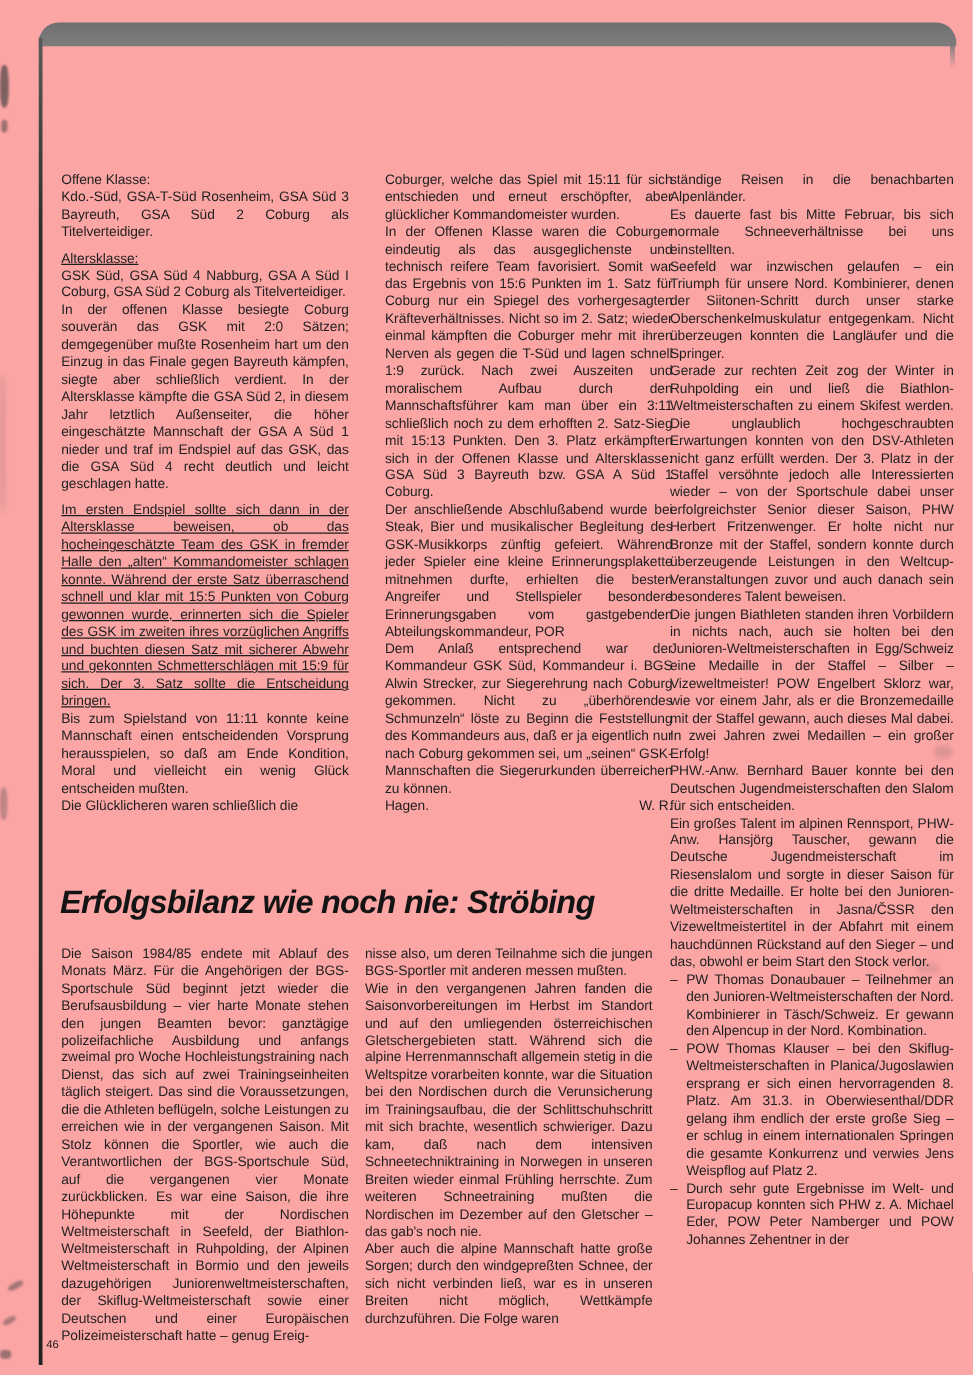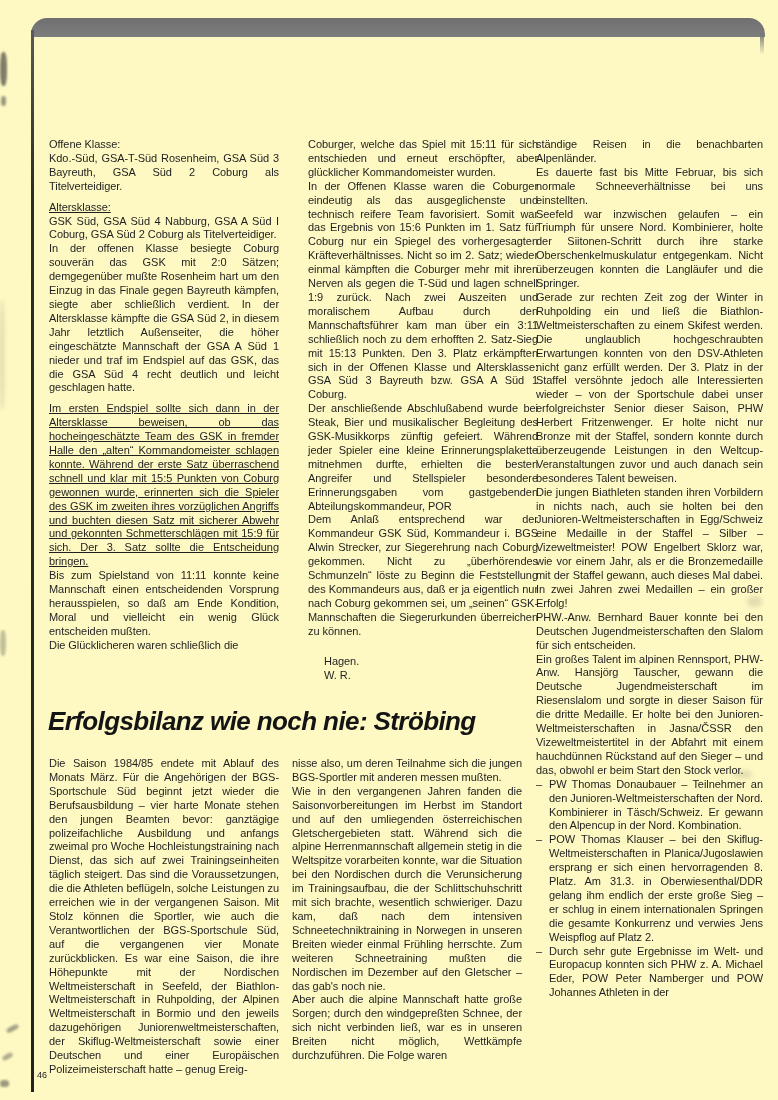--- a/index.html
+++ b/index.html
@@ -4,21 +4,21 @@
 <style>
   html,body{margin:0;padding:0;}
   body{
     width:778px;height:1100px;
     background:#f6f6f3;
     font-family:"Liberation Sans", sans-serif;
     color:#1f1f1f;
     position:relative;
     overflow:hidden;
   }
-  .sheet{position:absolute;inset:0;background:#fef9c3;}
+  .sheet{position:absolute;inset:0;background:#fca5a5;}
   
   .frame-top{
     position:absolute;left:31px;top:18px;width:734px;height:19px;
     background:linear-gradient(#6f6f6f,#7e7e7e);
     border-radius:16px 16px 0 0;
   }
   .frame-right-tail{
     position:absolute;left:760px;top:33px;width:4px;height:22px;
     background:linear-gradient(#787878,rgba(120,120,120,0));
     border-radius:0 0 2px 2px;
@@ -41,21 +41,21 @@
   
   .col{position:absolute;font-size:11px;line-height:13.9px;letter-spacing:-0.05px;}
   .col-1-top{left:49px;top:138px;width:230px;}
   .col-2-top{left:308px;top:138px;width:230px;}
   .col-right{left:536px;top:138px;width:227px;}
   .col-1-bot{left:49px;top:757px;width:230px;}
   .col-2-bot{left:292px;top:757px;width:230px;}
   .para{margin:0;text-align:justify;}
   .para.gap{margin-top:7px;text-decoration:underline;}
   .heading{text-align:left;}
-  .sig-line{display:flex;justify-content:space-between;margin:16px;flex-direction:column;}
+  .sig-line{display:flex;justify-content:space-between;margin:0;}
   .bullet{display:flex;margin:0;}
   .bullet .dash{width:13px;flex:none;}
   .bullet .btext{flex:1;margin:0;text-align:justify;}
   
   .headline{
     position:absolute;left:48px;top:706px;width:480px;
     font-size:26px;line-height:30px;font-weight:700;font-style:italic;
     letter-spacing:-0.6px;color:#141414;margin:0;text-align:left;
   }
   
@@ -101,36 +101,36 @@
     <p class="para">Dem Anlaß entsprechend war der Kommandeur GSK Süd, Kommandeur i. BGS Alwin Strecker, zur Siegerehrung nach Coburg gekommen. Nicht zu „überhörendes Schmunzeln“ löste zu Beginn die Feststellung des Kommandeurs aus, daß er ja eigentlich nur nach Coburg gekommen sei, um „seinen“ GSK-Mannschaften die Siegerurkunden überreichen zu können.</p>
     <div class="sig-line">
       <span>Hagen.</span>
       <span>W. R.</span>
     </div>
   </div>
 
   <div class="col col-right">
     <p class="para">ständige Reisen in die benachbarten Alpenländer.</p>
     <p class="para">Es dauerte fast bis Mitte Februar, bis sich normale Schneeverhältnisse bei uns einstellten.</p>
-    <p class="para">Seefeld war inzwischen gelaufen – ein Triumph für unsere Nord. Kombinierer, holte der Siitonen-Schritt durch ihre starke Oberschenkelmuskulatur entgegenkam. Nicht überzeugen konnten die Langläufer und die Springer.</p>
+    <p class="para">Seefeld war inzwischen gelaufen – ein Triumph für unsere Nord. Kombinierer, denen der Siitonen-Schritt durch unser starke Oberschenkelmuskulatur entgegenkam. Nicht überzeugen konnten die Langläufer und die Springer.</p>
     <p class="para">Gerade zur rechten Zeit zog der Winter in Ruhpolding ein und ließ die Biathlon-Weltmeisterschaften zu einem Skifest werden. Die unglaublich hochgeschraubten Erwartungen konnten von den DSV-Athleten nicht ganz erfüllt werden. Der 3. Platz in der Staffel versöhnte jedoch alle Interessierten wieder – von der Sportschule dabei unser erfolgreichster Senior dieser Saison, PHW Herbert Fritzenwenger. Er holte nicht nur Bronze mit der Staffel, sondern konnte durch überzeugende Leistungen in den Weltcup-Veranstaltungen zuvor und auch danach sein besonderes Talent beweisen.</p>
     <p class="para">Die jungen Biathleten standen ihren Vorbildern in nichts nach, auch sie holten bei den Junioren-Weltmeisterschaften in Egg/Schweiz eine Medaille in der Staffel – Silber – Vizeweltmeister! POW Engelbert Sklorz war, wie vor einem Jahr, als er die Bronzemedaille mit der Staffel gewann, auch dieses Mal dabei. In zwei Jahren zwei Medaillen – ein großer Erfolg!</p>
     <p class="para">PHW.-Anw. Bernhard Bauer konnte bei den Deutschen Jugendmeisterschaften den Slalom für sich entscheiden.</p>
     <p class="para">Ein großes Talent im alpinen Rennsport, PHW-Anw. Hansjörg Tauscher, gewann die Deutsche Jugendmeisterschaft im Riesenslalom und sorgte in dieser Saison für die dritte Medaille. Er holte bei den Junioren-Weltmeisterschaften in Jasna/ČSSR den Vizeweltmeistertitel in der Abfahrt mit einem hauchdünnen Rückstand auf den Sieger – und das, obwohl er beim Start den Stock verlor.</p>
     <div class="bullet">
       <span class="dash">–</span>
       <p class="btext">PW Thomas Donaubauer – Teilnehmer an den Junioren-Weltmeisterschaften der Nord. Kombinierer in Täsch/Schweiz. Er gewann den Alpencup in der Nord. Kombination.</p>
     </div>
     <div class="bullet">
       <span class="dash">–</span>
       <p class="btext">POW Thomas Klauser – bei den Skiflug-Weltmeisterschaften in Planica/Jugoslawien ersprang er sich einen hervorragenden 8. Platz. Am 31.3. in Oberwiesenthal/DDR gelang ihm endlich der erste große Sieg – er schlug in einem internationalen Springen die gesamte Konkurrenz und verwies Jens Weispflog auf Platz 2.</p>
     </div>
     <div class="bullet">
       <span class="dash">–</span>
-      <p class="btext">Durch sehr gute Ergebnisse im Welt- und Europacup konnten sich PHW z. A. Michael Eder, POW Peter Namberger und POW Johannes Athleten in der</p>
+      <p class="btext">Durch sehr gute Ergebnisse im Welt- und Europacup konnten sich PHW z. A. Michael Eder, POW Peter Namberger und POW Johannes Zehentner in der</p>
     </div>
   </div>
 
   <h1 class="headline">Erfolgsbilanz wie noch nie: Ströbing</h1>
 
   <div class="col col-1-bot">
     <p class="para">Die Saison 1984/85 endete mit Ablauf des Monats März. Für die Angehörigen der BGS-Sportschule Süd beginnt jetzt wieder die Berufsausbildung – vier harte Monate stehen den jungen Beamten bevor: ganztägige polizeifachliche Ausbildung und anfangs zweimal pro Woche Hochleistungstraining nach Dienst, das sich auf zwei Trainingseinheiten täglich steigert. Das sind die Voraussetzungen, die die Athleten beflügeln, solche Leistungen zu erreichen wie in der vergangenen Saison. Mit Stolz können die Sportler, wie auch die Verantwortlichen der BGS-Sportschule Süd, auf die vergangenen vier Monate zurückblicken. Es war eine Saison, die ihre Höhepunkte mit der Nordischen Weltmeisterschaft in Seefeld, der Biathlon-Weltmeisterschaft in Ruhpolding, der Alpinen Weltmeisterschaft in Bormio und den jeweils dazugehörigen Juniorenweltmeisterschaften, der Skiflug-Weltmeisterschaft sowie einer Deutschen und einer Europäischen Polizeimeisterschaft hatte – genug Ereig-</p>
   </div>
 
   <div class="col col-2-bot">

